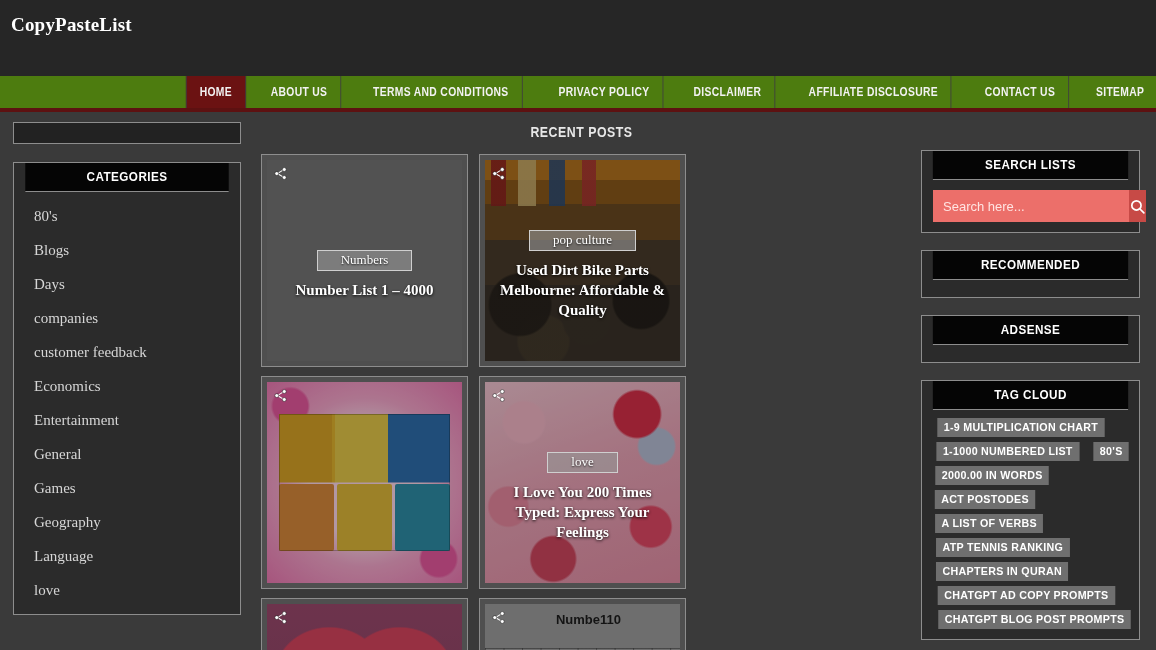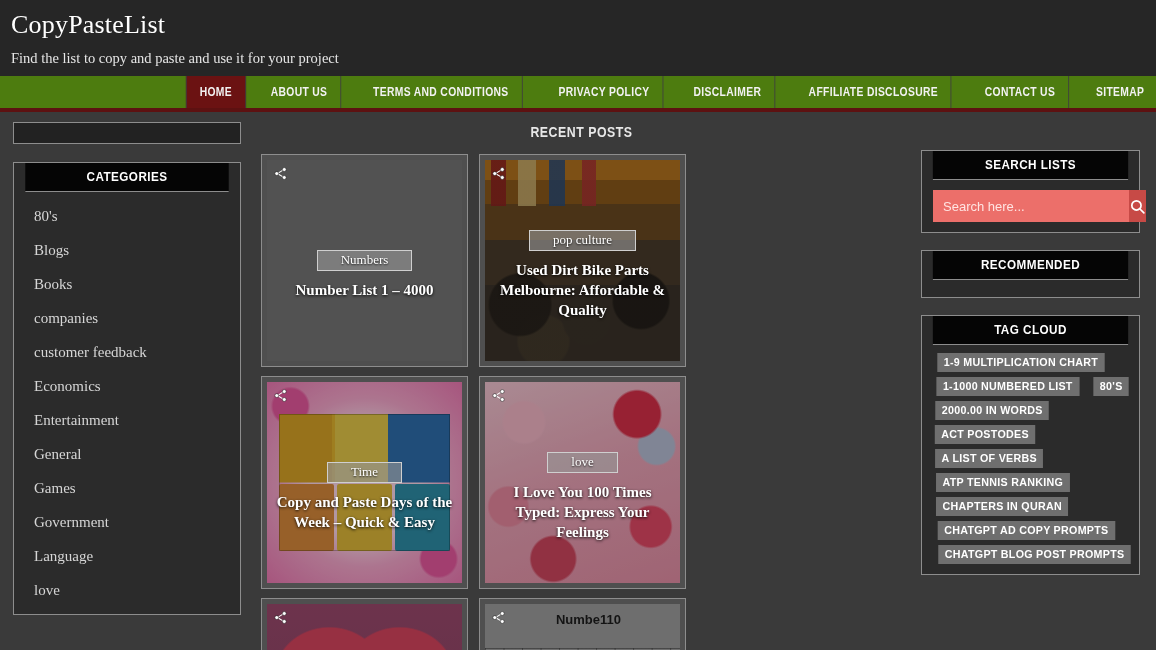--- a/index.html
+++ b/index.html
@@ -8,21 +8,21 @@
     background: #3a3a3a;
     font-family: "Liberation Sans", sans-serif;
     overflow: hidden;
   }
   .page { width: 1156px; height: 650px; position: relative; }
 
   
   .site-header { background: #262626; padding: 10px 0 14px 11px; height: 76px; }
   .site-title {
     font-family: "Liberation Serif", serif;
-    font-weight: normal; font-size: 26px; color: #ffffff;
+    font-weight: bold; font-size: 19px; color: #ffffff;
     letter-spacing: .2px; line-height: 30px;
   }
   .site-tagline {
     font-family: "Liberation Serif", serif;
     font-size: 14.5px; color: #e6e6e6; margin-top: 9px; line-height: 18px;
   }
 
   
   .navbar {
     background: #4d7c0f; height: 36px; display: flex;
@@ -198,21 +198,20 @@
     white-space: nowrap;
   }
 </style>
 </head>
 <body>
 
 <div class="page">
 
   <div class="site-header">
     <div class="site-title">CopyPasteList</div>
-    <div class="site-tagline">Find the list to copy and paste and use it for your project</div>
   </div>
 
   <div class="navbar" id="nav">
       <div class="nav-item active">HOME</div>
       <div class="nav-item">ABOUT US</div>
       <div class="nav-item">TERMS AND CONDITIONS</div>
       <div class="nav-item">PRIVACY POLICY</div>
       <div class="nav-item">DISCLAIMER</div>
       <div class="nav-item">AFFILIATE DISCLOSURE</div>
       <div class="nav-item">CONTACT US</div>
@@ -221,28 +220,28 @@
 
   <div class="content">
 
     <div class="col-left">
       <input class="side-search" type="text" placeholder="" style="">
       <div class="widget">
         <div class="widget-head">CATEGORIES</div>
         <ul class="cat-list" id="cats">
             <li>80's</li>
             <li>Blogs</li>
-            <li>Books</li>
+            <li>Days</li>
             <li>companies</li>
             <li>customer feedback</li>
             <li>Economics</li>
             <li>Entertainment</li>
             <li>General</li>
             <li>Games</li>
-            <li>Government</li>
+            <li>Geography</li>
             <li>Language</li>
             <li>love</li>
           </ul>
       </div>
     </div>
 
     <div class="col-main">
       <div class="recent-title">RECENT POSTS</div>
       <div class="card-grid" id="grid">
           <div class="card card-plain">
@@ -298,39 +297,38 @@
                 <g stroke="#ffffff" stroke-width="1.8" fill="none">
                   <line x1="8.2" y1="11.4" x2="16" y2="6.6"></line>
                   <line x1="8.2" y1="12.8" x2="16" y2="17.4"></line>
                 </g>
                 <g fill="#ffffff" stroke="#111" stroke-width=".8">
                   <circle cx="18" cy="5.6" r="3.1"></circle>
                   <circle cx="6" cy="12.1" r="3.1"></circle>
                   <circle cx="18" cy="18.4" r="3.1"></circle>
                 </g>
               </svg>
-              <div class="card-body"><div class="cat-chip">Time</div><div class="card-title">Copy and Paste Days of the Week – Quick &amp; Easy</div></div>
             </div>
           </div>
           <div class="card">
             <div class="card-inner">
               <div class="card-bg bg-hearts1"></div>
               <div class="card-shade"></div>
               <svg class="share-icon" width="15" height="15" viewBox="0 0 24 24">
                 <g stroke="#ffffff" stroke-width="1.8" fill="none">
                   <line x1="8.2" y1="11.4" x2="16" y2="6.6"></line>
                   <line x1="8.2" y1="12.8" x2="16" y2="17.4"></line>
                 </g>
                 <g fill="#ffffff" stroke="#111" stroke-width=".8">
                   <circle cx="18" cy="5.6" r="3.1"></circle>
                   <circle cx="6" cy="12.1" r="3.1"></circle>
                   <circle cx="18" cy="18.4" r="3.1"></circle>
                 </g>
               </svg>
-              <div class="card-body"><div class="cat-chip">love</div><div class="card-title">I Love You 100 Times Typed: Express Your Feelings</div></div>
+              <div class="card-body"><div class="cat-chip">love</div><div class="card-title">I Love You 200 Times Typed: Express Your Feelings</div></div>
             </div>
           </div>
           <div class="card">
             <div class="card-inner">
               <div class="card-bg bg-hearts2"></div>
               <div class="card-shade"></div>
               <svg class="share-icon" width="15" height="15" viewBox="0 0 24 24">
                 <g stroke="#ffffff" stroke-width="1.8" fill="none">
                   <line x1="8.2" y1="11.4" x2="16" y2="6.6"></line>
                   <line x1="8.2" y1="12.8" x2="16" y2="17.4"></line>
@@ -381,20 +379,24 @@
             </button>
           </div>
         </div>
       </div>
 
       <div class="rw">
         <div class="rw-head">RECOMMENDED</div>
         <div class="rw-body empty"></div>
       </div>
 
+      <div class="rw">
+        <div class="rw-head">ADSENSE</div>
+        <div class="rw-body empty"></div>
+      </div>
 
       <div class="rw">
         <div class="rw-head">TAG CLOUD</div>
         <div class="tagwrap" id="tags">
             <span class="tag">1-9 MULTIPLICATION CHART</span>
             <span class="tag">1-1000 NUMBERED LIST</span>
             <span class="tag">80'S</span>
             <span class="tag">2000.00 IN WORDS</span>
             <span class="tag">ACT POSTODES</span>
             <span class="tag">A LIST OF VERBS</span>

